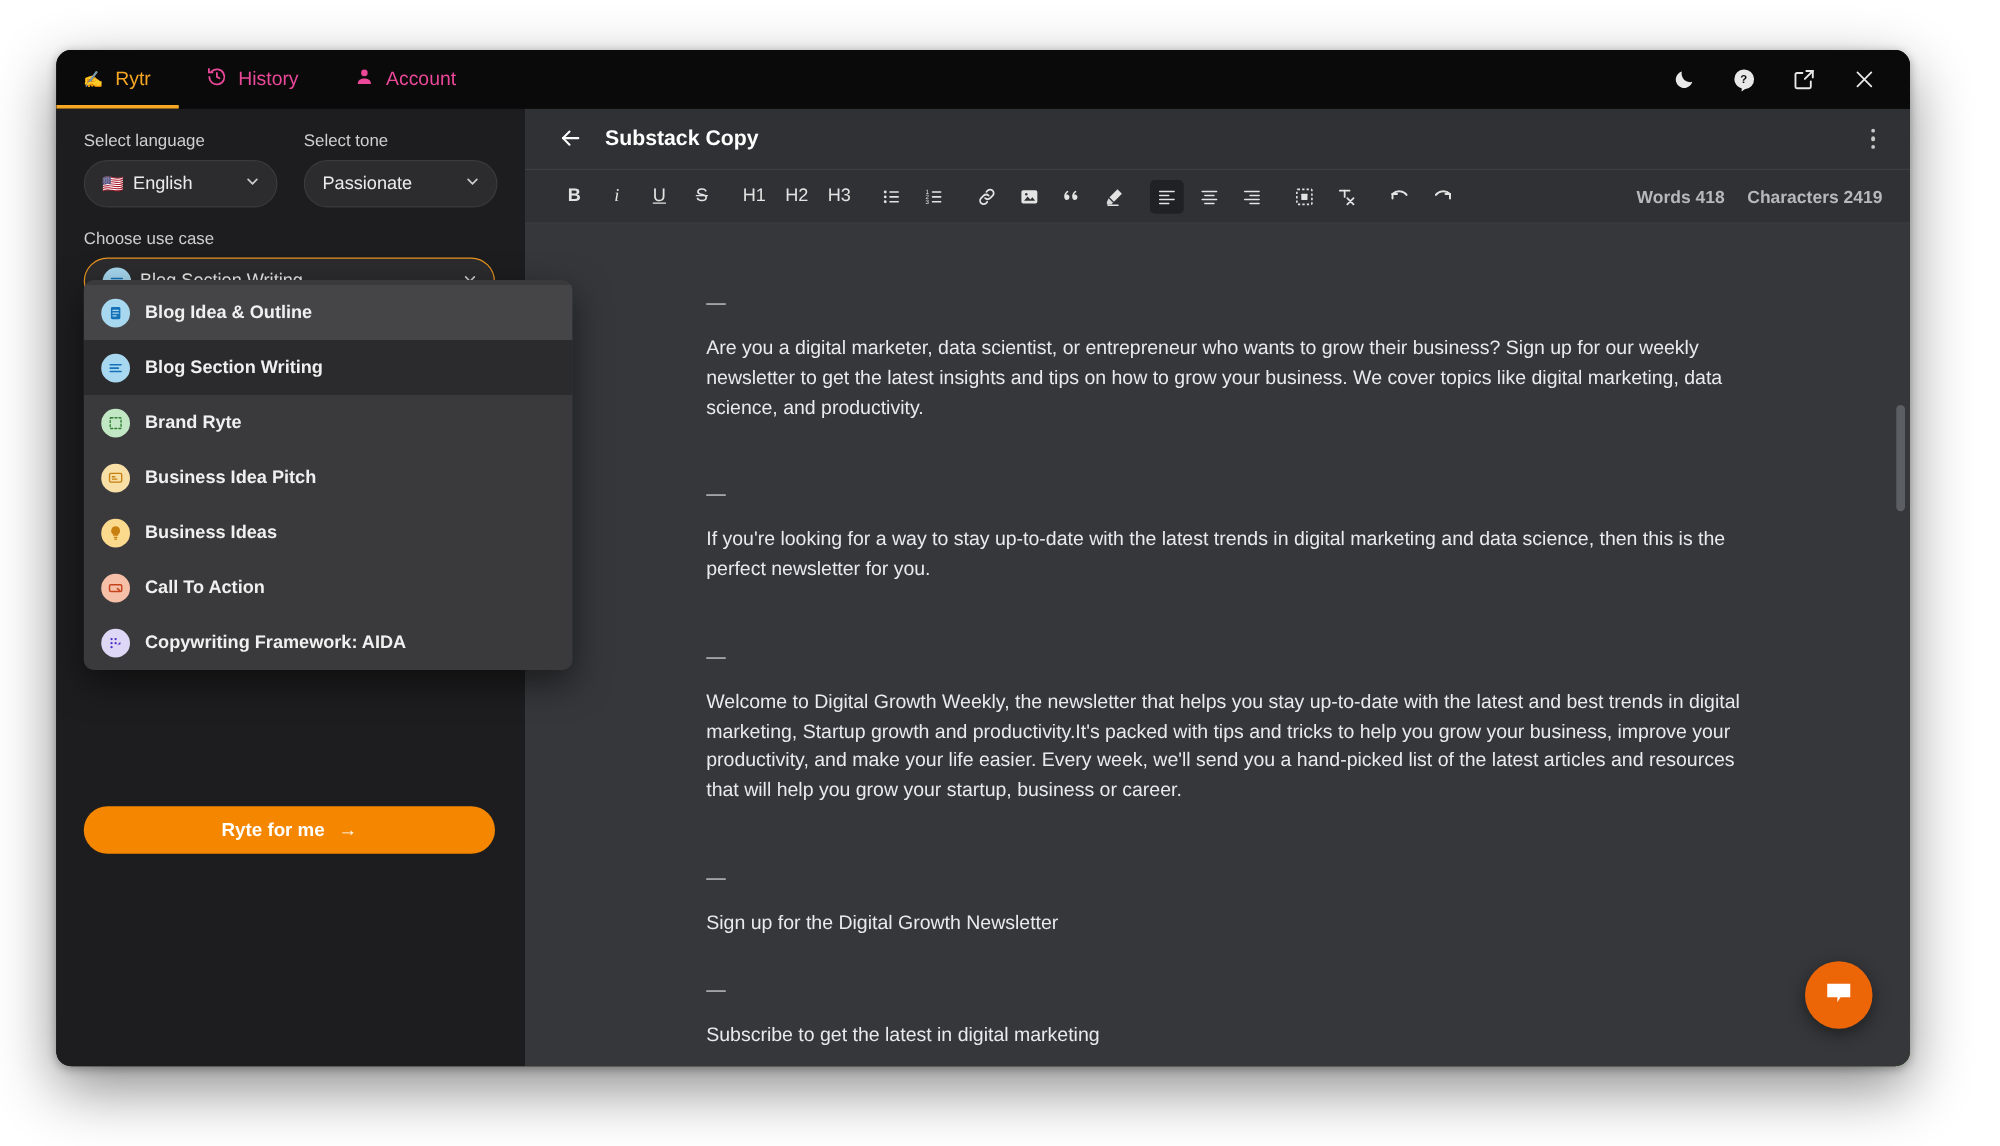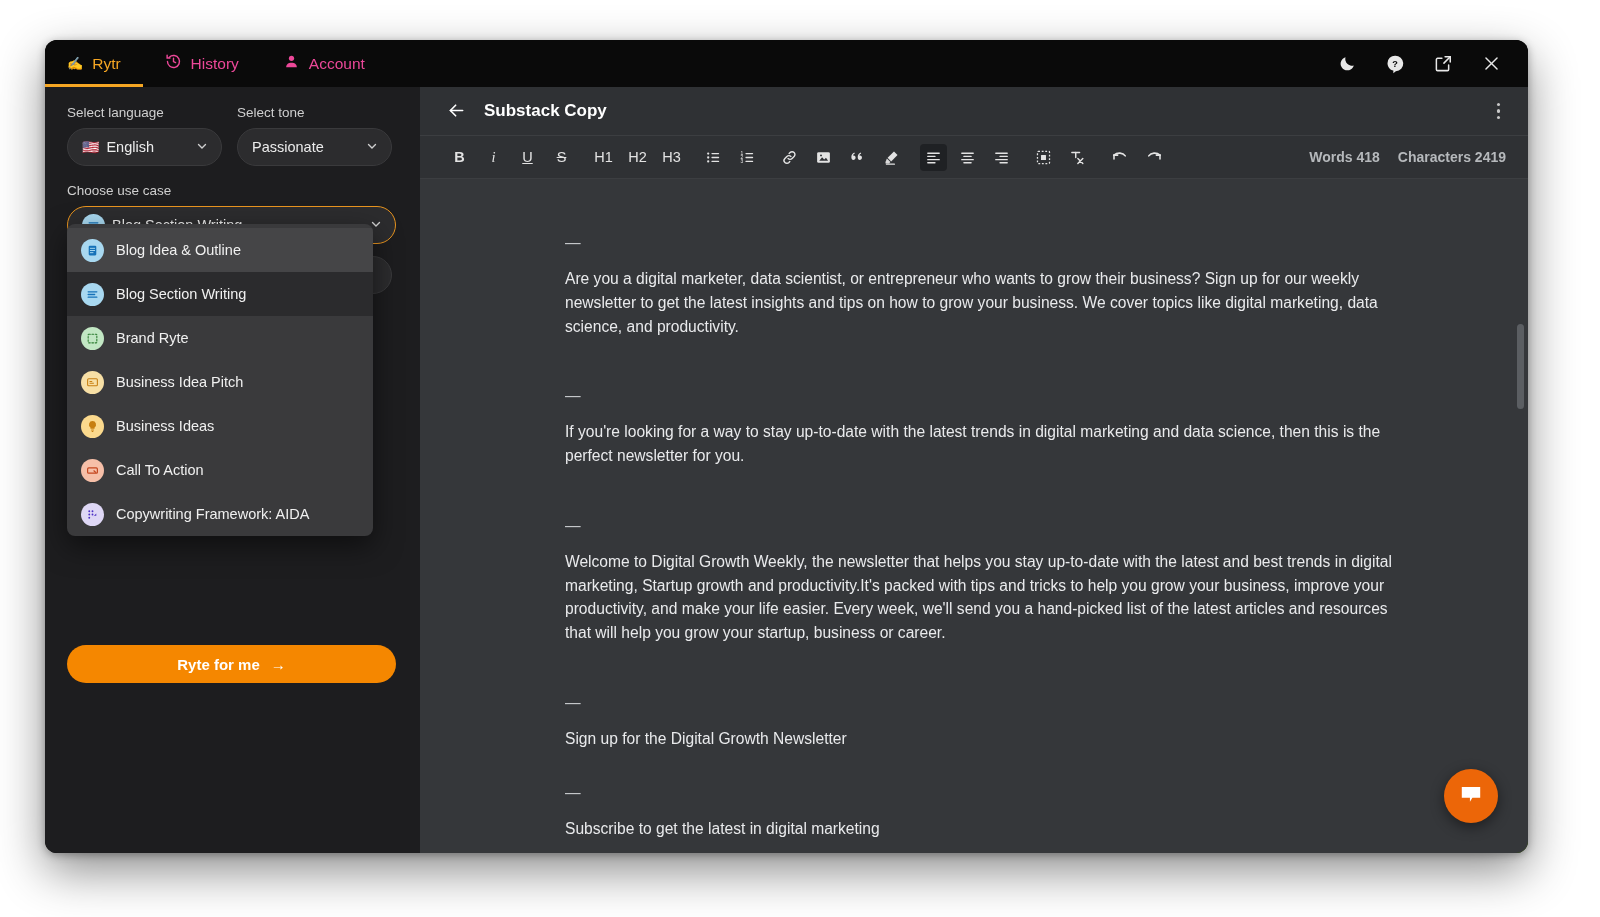--- a/index.html
+++ b/index.html
@@ -47,21 +47,21 @@
   
   .body-split { flex: 1 1 auto; display: flex; min-height: 0; }
 
   
   .sidebar {
     width: 375px; flex: 0 0 375px;
     background: #1d1d1f;
     padding: 18px 22px 0 22px;
     position: relative;
   }
-  .field-row { display: flex; gap: 15px; }
+  .field-row { display: flex; gap: 15px; justify-content: space-between; }
   .field { display: flex; flex-direction: column; }
   .field.lang { width: 155px; }
   .field.tone { width: 155px; }
   .field-label { font-size: 13.5px; color: #cfcfcf; margin-bottom: 8px; }
   .select-pill {
     height: 38px; border-radius: 19px;
     background: #2c2c2e; border: 1px solid #3a3a3c;
     display: flex; align-items: center;
     padding: 0 12px 0 14px; cursor: pointer;
     color: #ececec; font-size: 14.5px; gap: 7px;
@@ -79,25 +79,26 @@
     flex: 0 0 auto;
   }
   .uc-icon svg { display:block; }
 
   
   .ghost-row { display:flex; gap:15px; margin-top: 12px; }
   .ghost-pill { height: 38px; width: 155px; border-radius: 19px; background: #2c2c2e; border: 1px solid #3a3a3c; }
 
   
   .dropdown {
-    position: absolute; left: 0; top: 41px; width: 306px;
+    position: absolute; left: 0; top: 41px; width: 391px;
     background: #3a3a3c; border-radius: 8px;
     box-shadow: 0 10px 28px rgba(0,0,0,.5);
     overflow: hidden; z-index: 40;
     padding: 4px 0 0 0;
+    font-weight: bold;
   }
   .dd-item {
     display: flex; align-items: center; gap: 12px;
     height: 44px; padding: 0 14px; cursor: pointer;
     color: #f0f0f0; font-size: 14.5px; white-space: nowrap;
   }
   .dd-item.hover { background: #454547; }
   .dd-item.selected { background: #2b2b2d; }
 
   .ryte-btn {

